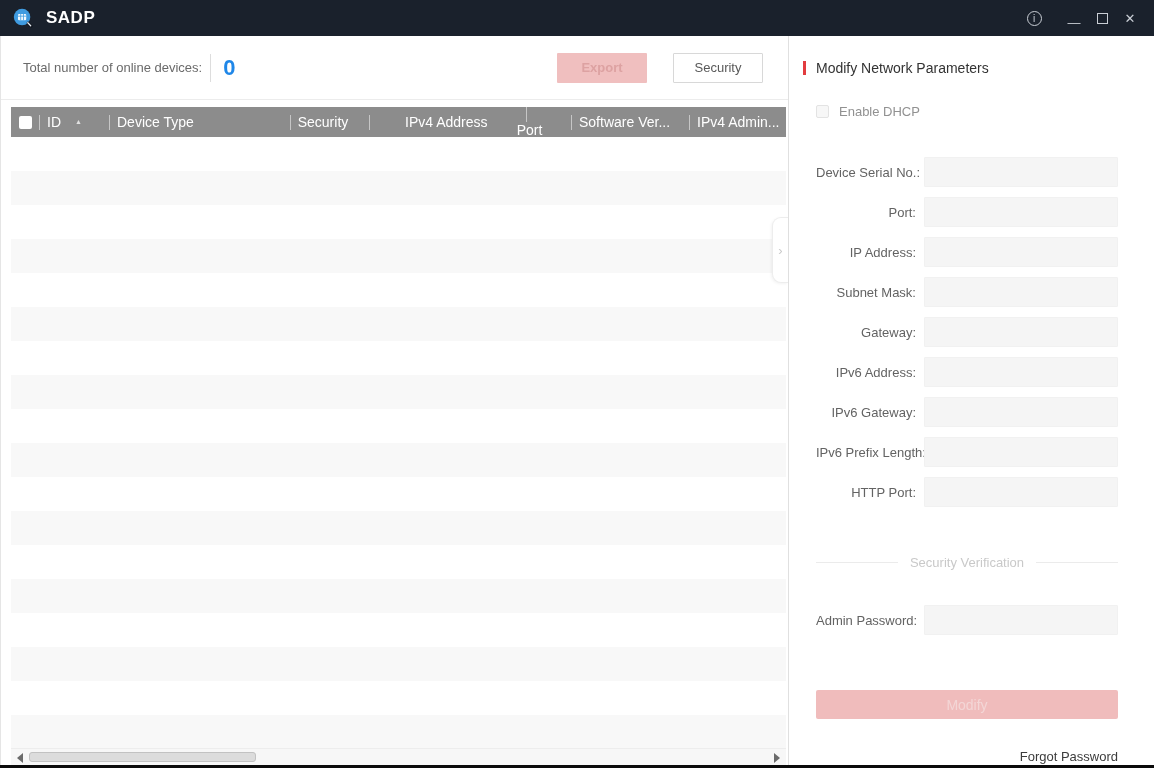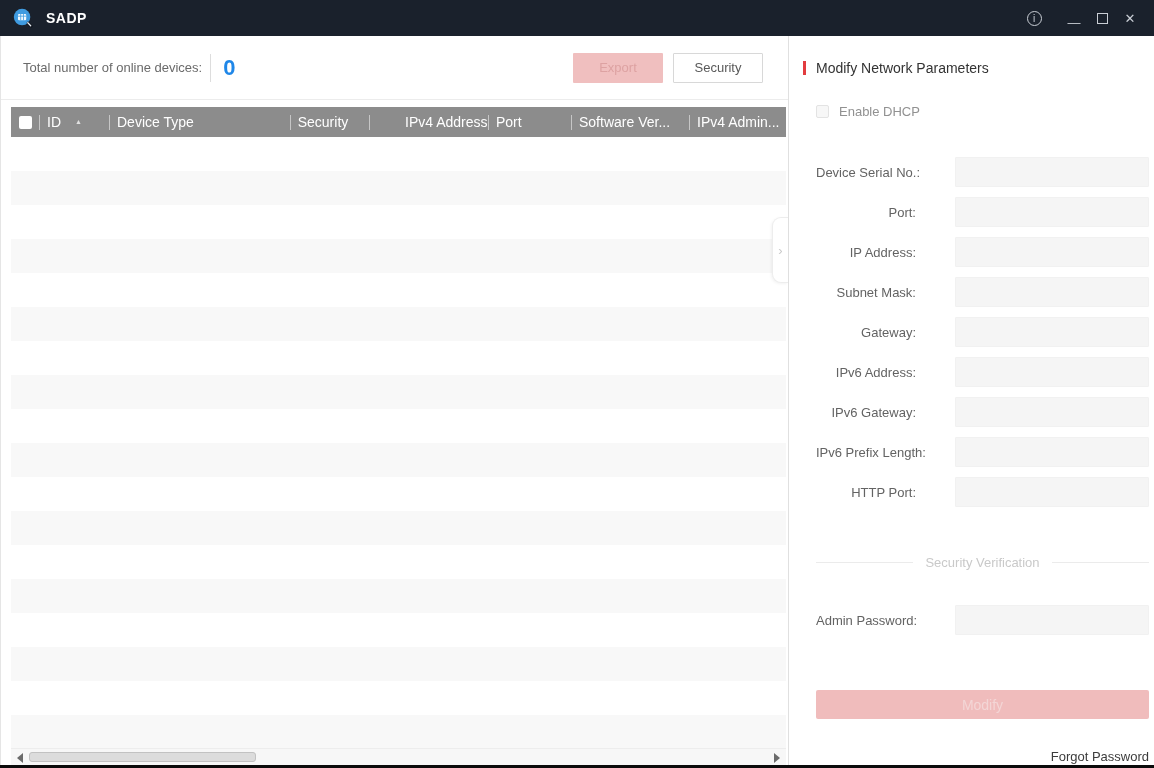--- a/index.html
+++ b/index.html
@@ -4,49 +4,49 @@
 <style>
   * { margin:0; padding:0; box-sizing:border-box; }
   html,body { background:#ffffff; }
   body { font-family:"Liberation Sans", sans-serif; width:1154px; height:768px; overflow:hidden; }
 
   .window { position:relative; width:1154px; height:768px; background:#fff; display:flex; flex-direction:column; border-bottom:3px solid #0b0b0b; }
 
   
   .titlebar { height:36px; background:#1a212c; display:flex; align-items:center; flex-shrink:0; padding:0 10px 0 12px; }
   .logo { width:22px; height:22px; flex-shrink:0; }
-  .app-name { color:#ffffff; font-size:14px; font-weight:bold; letter-spacing:0.5px; margin-left:12px; }
+  .app-name { color:#ffffff; font-size:17px; font-weight:bold; letter-spacing:0.5px; margin-left:12px; }
   .titlebar-spacer { flex:1; }
   .tb-btn { width:28px; height:28px; display:flex; align-items:center; justify-content:center; color:#c9ced5; cursor:default; }
   .info-circle { width:15px; height:15px; border:1.4px solid #c9ced5; border-radius:50%; display:flex; align-items:center; justify-content:center; font-size:10px; font-style:normal; color:#c9ced5; }
   .btn-min { margin-left:12px; }
   .min-glyph { font-size:13px; transform:translateY(4px); }
   .max-box { width:11px; height:11px; border:1.4px solid #c9ced5; }
   .close-glyph { font-size:13px; }
 
   
   .content { flex:1; display:flex; min-height:0; border-left:1px solid #e5e5e5; border-right:1px solid #e5e5e5; }
   .left-area { width:787px; flex-shrink:0; position:relative; display:flex; flex-direction:column; background:#fff; }
 
   .stats-bar { height:64px; display:flex; align-items:center; padding-left:22px; padding-right:25px; border-bottom:1px solid #ececec; flex-shrink:0; }
   .stats-label { font-size:13px; color:#6a6a6a; }
   .stats-divider { width:1px; height:28px; background:#ddd; margin:0 12px 0 8px; }
   .stats-count { font-size:22px; font-weight:bold; color:#1f87e8; }
   .stats-spacer { flex:1; }
   .btn { width:90px; height:30px; font-size:13px; font-family:"Liberation Sans", sans-serif; border-radius:1px; }
-  .btn-export { background:#f0bfbf; color:#dda2a2; border:none; margin-right:10px; }
+  .btn-export { background:#f0bfbf; color:#dda2a2; border:none; margin-right:26px;font-weight:bold; }
   .btn-refresh { background:#fff; color:#595959; border:1px solid #d8d8d8; }
 
   .table-wrap { flex:1; min-height:0; display:flex; flex-direction:column; padding:7px 2px 0 10px; }
   .thead { height:30px; background:#8c8c8c; display:flex; align-items:center; color:#fff; font-size:14px; flex-shrink:0; }
   .th { display:flex; align-items:center; height:100%; overflow:hidden; white-space:nowrap; }
   .th .sep { width:1px; height:15px; background:#c6c6c6; margin-right:7px; flex-shrink:0; }
   .c0 { width:28px; justify-content:center; }
   .c1 { width:70px; } .c2 { width:160px; } .c3 { width:100px;justify-content:center; } .c4 { width:119px;gap:28px; }
-  .c5 { width:83px; } .c6 { width:118px; } .c7 { width:97px; }
+  .c5 { width:83px;flex-direction:column; } .c6 { width:118px; } .c7 { width:97px; }
   .hdr-checkbox { width:13px; height:13px; background:#fff; border-radius:2px; }
   .sort-arrow { font-size:7px; color:#e0e0e0; margin-left:14px; transform:translateY(-1px); }
   .tbody { flex:1; min-height:0; overflow:hidden; }
   .trow { height:34px; }
   .trow:nth-child(even) { background:#f8f8f8; }
 
   .hscrollbar { height:17px; flex-shrink:0; background:#f7f7f7; border-top:1px solid #ededed; position:relative; margin:0 2px 0 10px; }
   .sb-arrow { position:absolute; top:4px; width:0; height:0; border-style:solid; }
   .sb-left { left:6px; border-width:5px 6px 5px 0; border-color:transparent #6b6b6b transparent transparent; }
   .sb-right { right:6px; border-width:5px 0 5px 6px; border-color:transparent transparent transparent #6b6b6b; }
@@ -59,21 +59,21 @@
   .right-panel { flex:1; border-left:1px solid #e0e0e0; background:#fff; padding:24px 46px 0 27px; display:flex; flex-direction:column; }
   .panel-title-row { display:flex; align-items:center; margin-left:-13px; }
   .accent-bar { width:3px; height:14px; background:#e23c3f; margin-right:10px; flex-shrink:0; }
   .panel-title { font-size:14px; color:#333; }
 
   .dhcp-row { display:flex; align-items:center; margin-top:28px; }
   .checkbox-disabled { width:13px; height:13px; background:#f7f7f7; border:1px solid #e3e3e3; border-radius:2px; margin-right:10px; flex-shrink:0; }
   .dhcp-label { font-size:13px; color:#919191; }
 
   .fields { margin-top:38px; display:flex; flex-direction:column; gap:10px; }
-  .field-row { display:flex; align-items:center; height:30px;gap:31px; }
+  .field-row { display:flex; align-items:center; height:30px; }
   .field-label { width:100px; flex-shrink:0; text-align:right; font-size:13px; color:#636363; margin-right:8px; white-space:nowrap; }
   .field-input { flex:1; height:30px; background:#f5f5f5; border:1px solid #f1f1f1; border-radius:1px; font-size:13px; color:#333; padding:0 8px; font-family:"Liberation Sans", sans-serif; }
 
   .section-divider { margin-top:48px; display:flex; align-items:center; color:#c9c9c9; font-size:13px; white-space:nowrap; }
   .section-divider::before, .section-divider::after { content:""; flex:1; border-top:1px solid #ebebeb; }
   .section-divider::before { margin-right:12px; }
   .section-divider::after { margin-left:12px; }
 
   .admin-row { margin-top:35px; }
   .modify-btn { margin-top:55px; height:30px; width:100%; background:#f0bcbc; color:#f3d6d6; border:none; border-radius:2px; font-size:14px; font-family:"Liberation Sans", sans-serif; }

